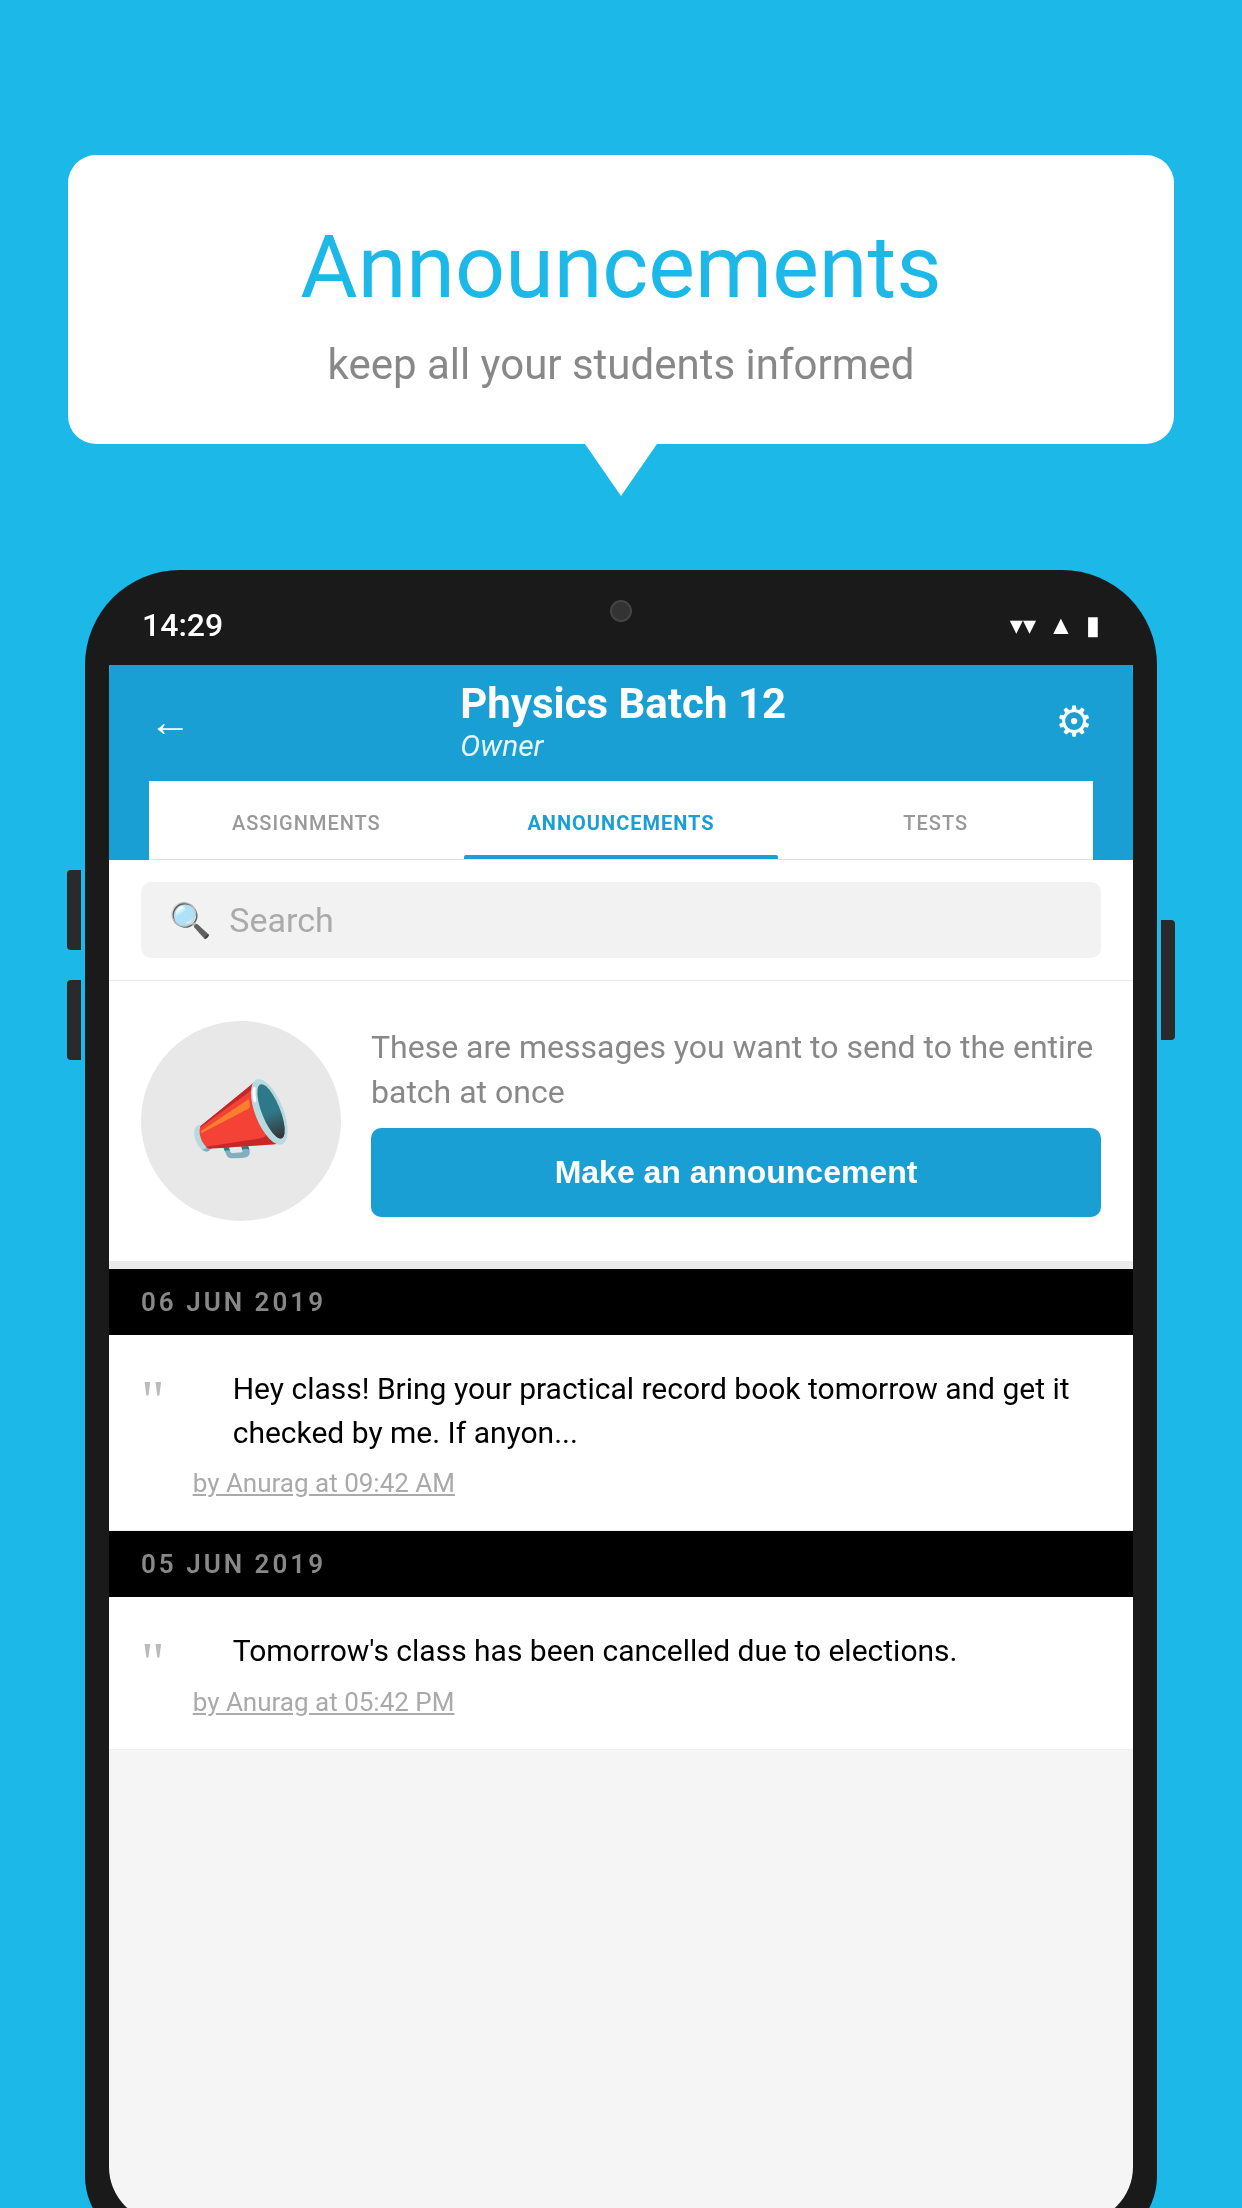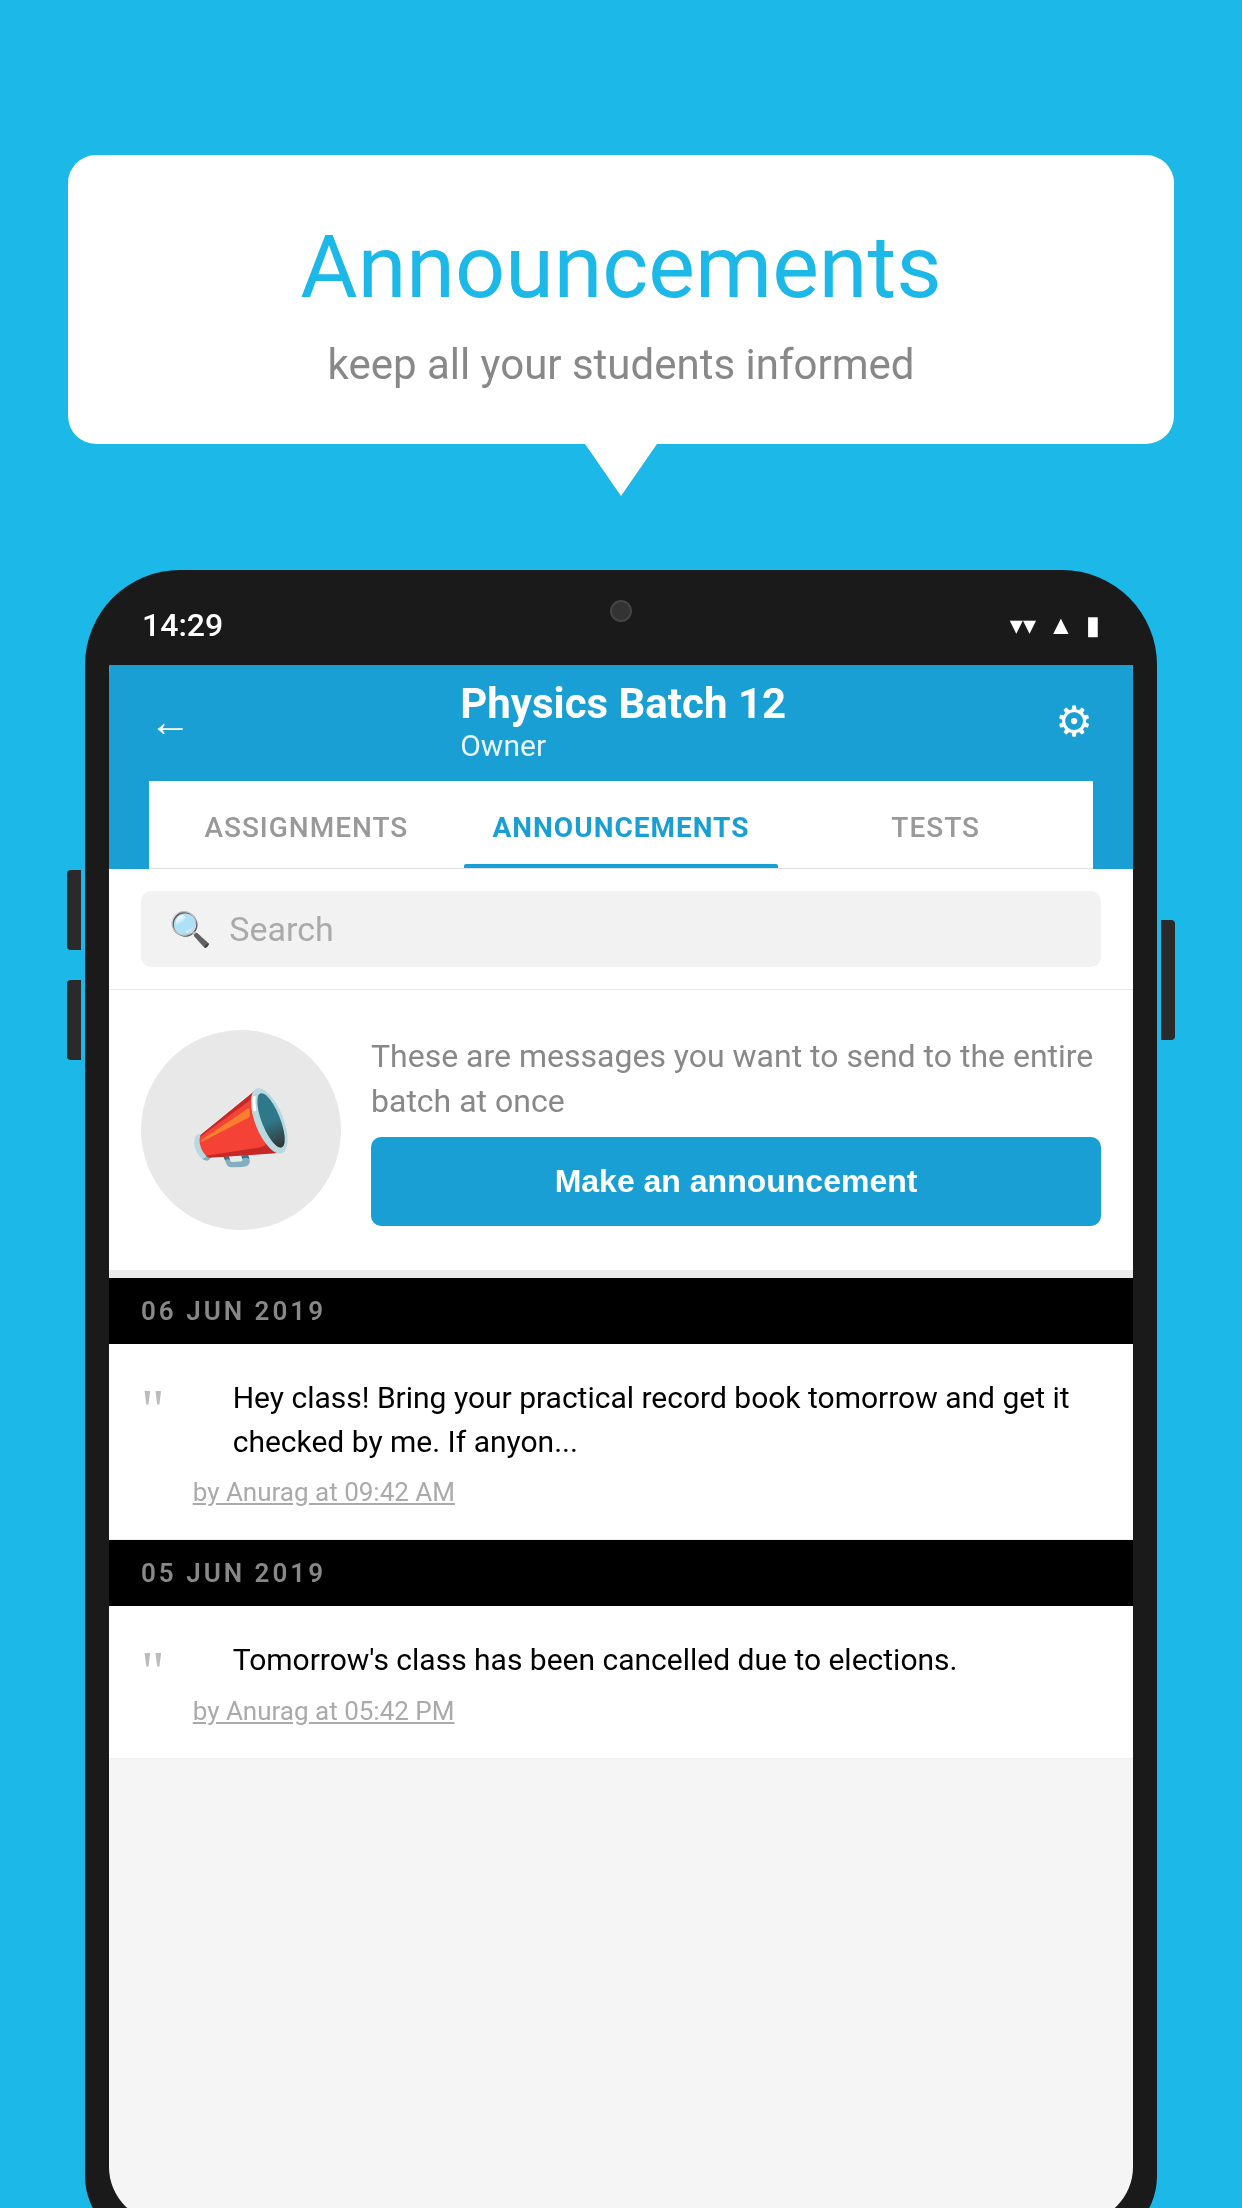--- a/index.html
+++ b/index.html
@@ -170,41 +170,42 @@
     .header-title {
       color: white;
       font-size: 42px;
       font-weight: 700;
     }
 
     .header-subtitle {
       color: rgba(255,255,255,0.9);
       font-size: 30px;
       font-weight: 400;
+      font-style: italic;
     }
 
     .gear-icon {
       color: white;
       font-size: 42px;
       cursor: pointer;
     }
 
     
     .tabs-bar {
       background: white;
       display: flex;
       align-items: center;
       border-bottom: 1px solid #e0e0e0;
     }
 
     .tab-item {
       flex: 1;
       text-align: center;
       padding: 30px 10px 24px;
-      font-size: 28px;
+      font-size: 20px;
       font-weight: 500;
       color: #999;
       cursor: pointer;
       letter-spacing: 1px;
       position: relative;
     }
 
     .tab-item.active {
       color: #1a9fd4;
       font-weight: 700;

